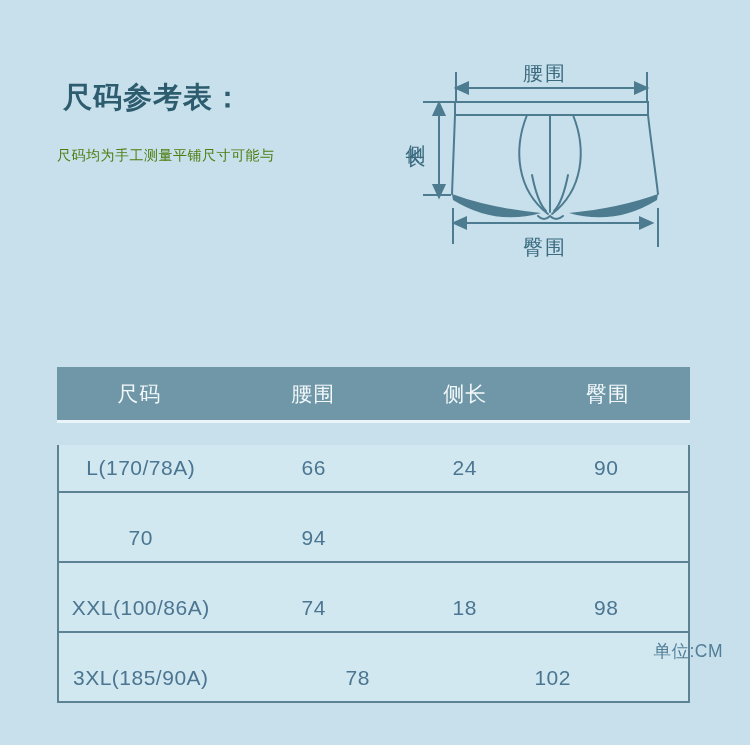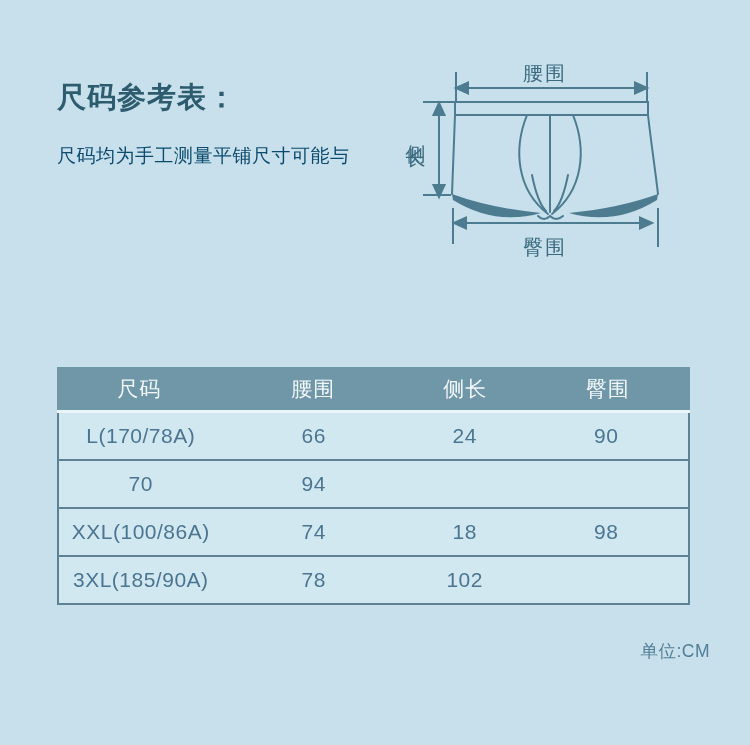--- a/index.html
+++ b/index.html
@@ -4,63 +4,63 @@
 <style>
   html,body{margin:0;padding:0;}
   .page{
     position:relative;
     width:750px;height:745px;
     background:#c7e0eb;
     font-family:"Liberation Sans","DejaVu Sans",sans-serif;
     overflow:hidden;
   }
   .page-title{
-    position:absolute;left:57px;top:78px;
+    position:absolute;left:63px;top:78px;
     font-size:29px;font-weight:bold;
     color:#2d5c6f;letter-spacing:1px;
   }
   .size-note{
     position:absolute;left:57px;top:139px;
-    font-size:19px;line-height:33px;
-    color:#0c4a6e;letter-spacing:.5px;text-align:right;
+    font-size:14px;line-height:33px;
+    color:#4d7c0f;letter-spacing:.5px;text-align:right;
   }
   .size-note div{white-space:nowrap;}
   .diagram{position:absolute;left:395px;top:50px;width:305px;height:215px;}
   .diagram svg{display:block;}
   .dia-label{
     position:absolute;font-size:20px;color:#3c6b80;letter-spacing:2px;white-space:nowrap;
   }
   .dia-label.waist{left:523px;top:60px;}
   .dia-label.side{left:403px;top:129px;writing-mode:vertical-rl;text-orientation:upright;letter-spacing:3px;}
   .dia-label.hip{left:523px;top:234px;}
   .size-table{
     position:absolute;left:57px;top:367px;width:633px;
   }
   .thead{
     display:grid;grid-template-columns:26% 29% 19% 26%;
-    height:43px;align-items:center;
+    height:53px;align-items:center;
     background:#6f97a8;color:#f2f8fa;
     font-size:21px;letter-spacing:1px;
   }
   .thead div{text-align:center;}
   .header-gap{height:3px;background:#eaf4f9;}
   .tbody{
     background:#d2e8f1;
     border:2px solid #5d8294;border-top:none;
   }
   .trow{
     display:grid;grid-template-columns:26% 29% 19% 26%;
     height:46px;align-items:center;
     border-bottom:2px solid #5d8294;
-    font-size:21px;color:#4b7590;letter-spacing:.5px;
+    font-size:21px;color:#4b7590;letter-spacing:.5px;margin-top:22px;
   }
-  .trow:last-child{border-bottom:none;}
+  .trow:last-child{border-bottom:none;gap:44px;}
   .trow div{text-align:center;}
   .unit-note{
-    position:absolute;top:639px;right:40px;
+    position:absolute;top:639px;right:27px;
     font-size:17.5px;color:#527e97;letter-spacing:.5px;
   }
 </style>
 </head>
 <body>
 
 <div class="page">
 
   <div class="page-title">尺码参考表：</div>
 

